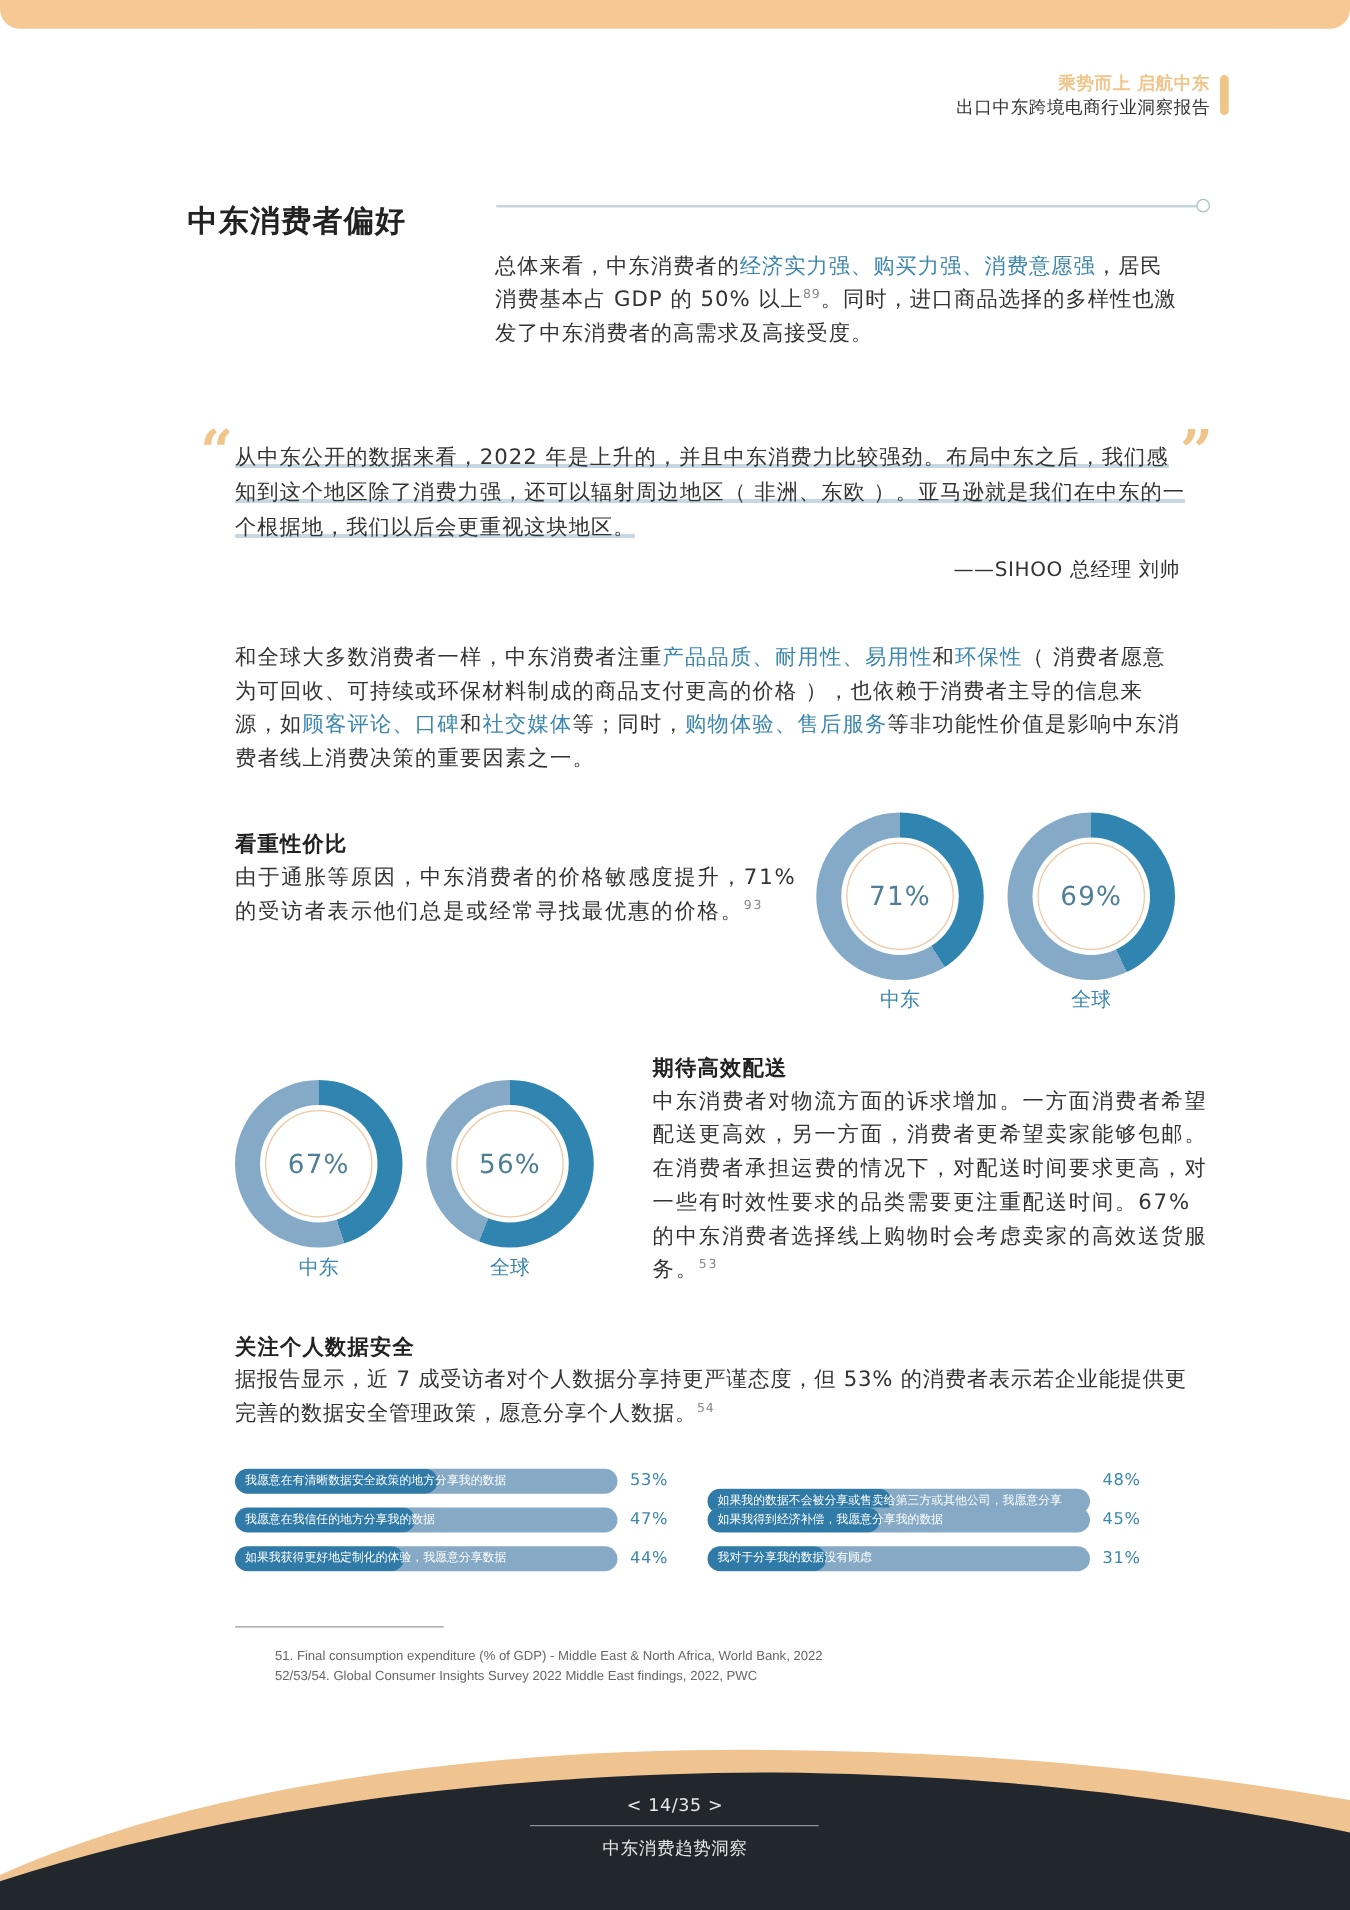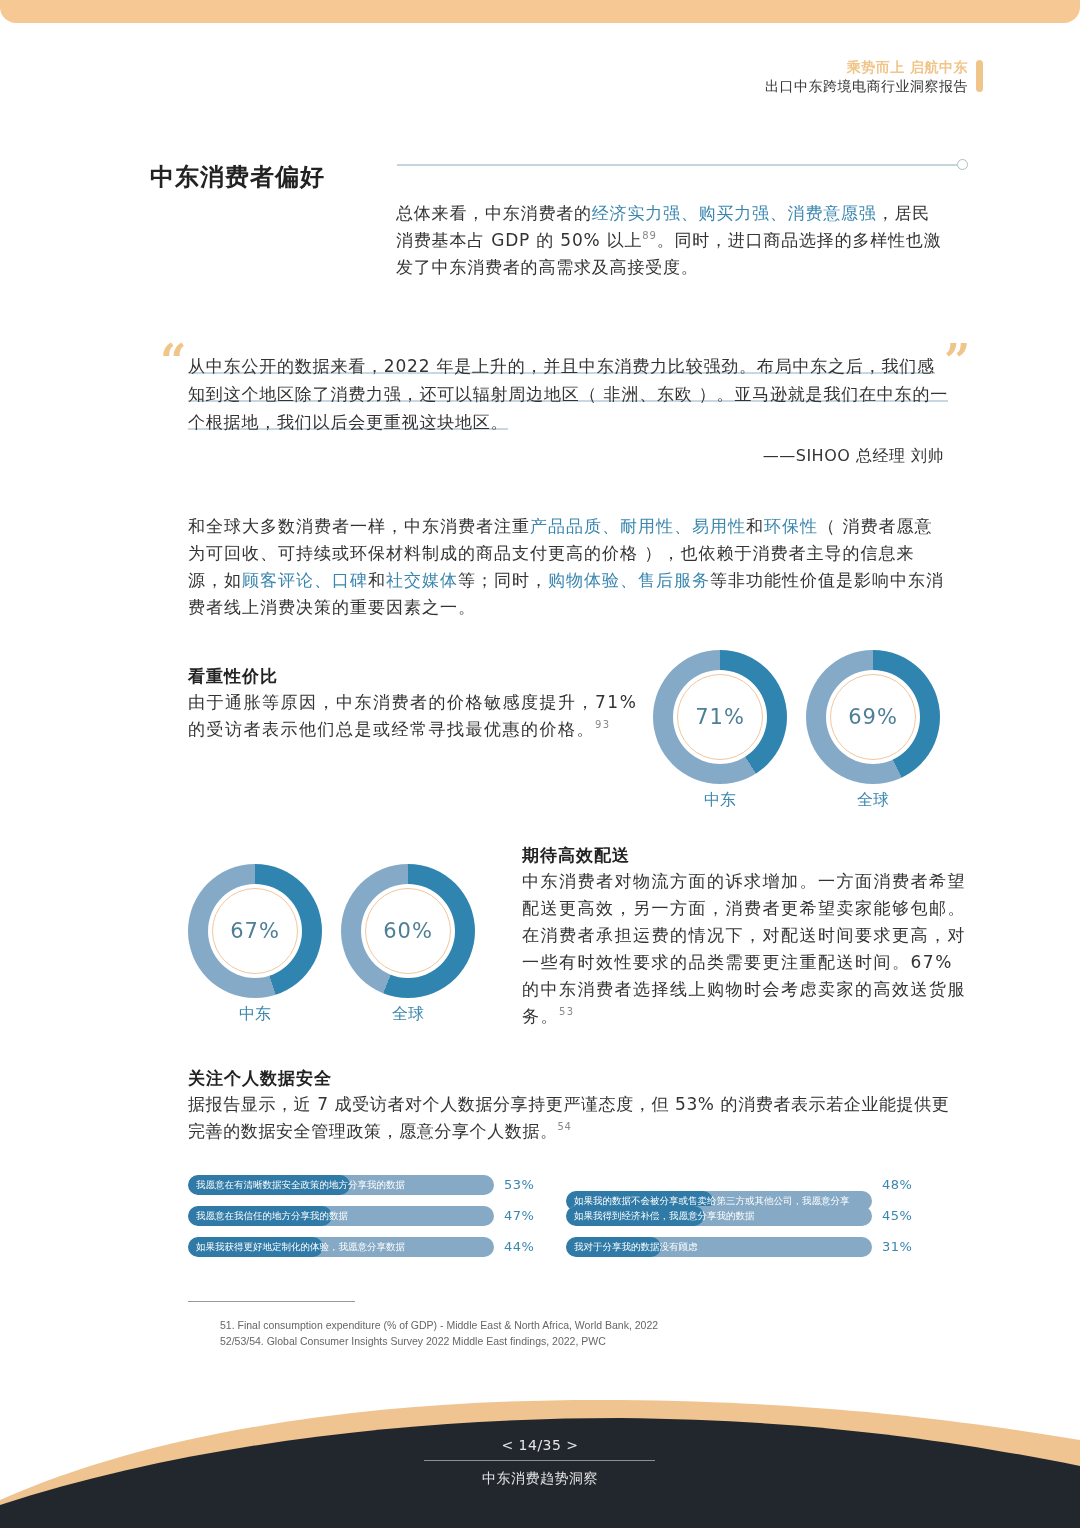--- a/index.html
+++ b/index.html
@@ -107,21 +107,21 @@
 <div class="donut" id="d3" style="left: 188px; top: 864px; background: conic-gradient(rgb(47, 132, 176) 0%, rgb(47, 132, 176) 45%, rgb(132, 170, 200) 45%, rgb(132, 170, 200) 100%);">
   <div class="hole"></div>
     <div class="ring"></div>
   <div class="pct">67%</div>
 </div>
 <div class="donut-label" style="left:188px; top:1004px;">中东</div>
 
 <div class="donut" id="d4" style="left: 341px; top: 864px; background: conic-gradient(rgb(47, 132, 176) 0%, rgb(47, 132, 176) 56%, rgb(132, 170, 200) 56%, rgb(132, 170, 200) 100%);">
   <div class="hole"></div>
     <div class="ring"></div>
-  <div class="pct">60%</div>
+  <div class="pct">56%</div>
 </div>
 <div class="donut-label" style="left:341px; top:1004px;">全球</div>
 
 <div class="sec2">
   <div class="sec-title">期待高效配送</div>
   <div class="sec-body"><span>中东消费者对物流方面的诉求增加。一方面消费者希望配送更高效，另一方面，消费者更希望卖家能够包邮。在消费者承担运费的情况下，对配送时间要求更高，对一些有时效性要求的品类需要更注重配送时间。67% 的中东消费者选择线上购物时会考虑卖家的高效送货服务。</span><sup>53</sup></div>
 </div>
 
 <div class="sec3">
   <div class="sec-title">关注个人数据安全</div>

